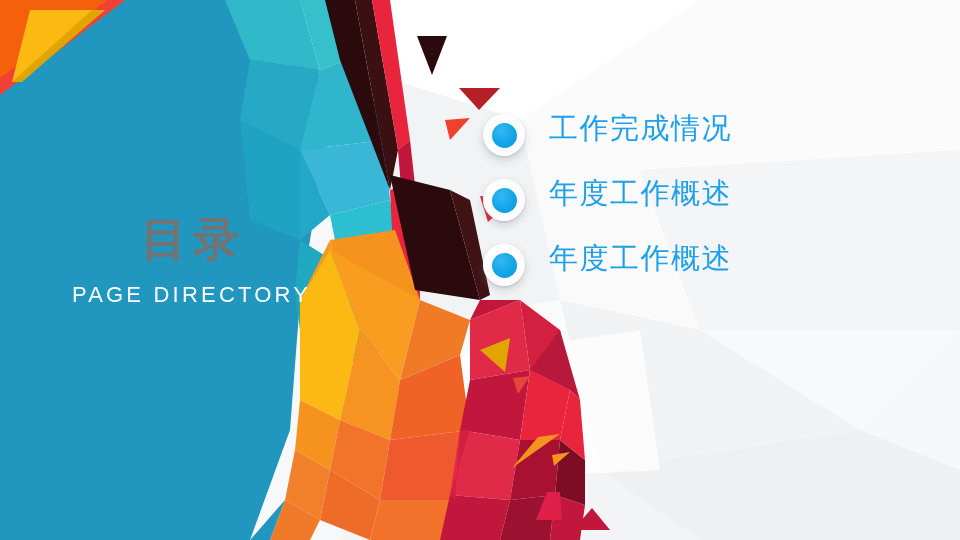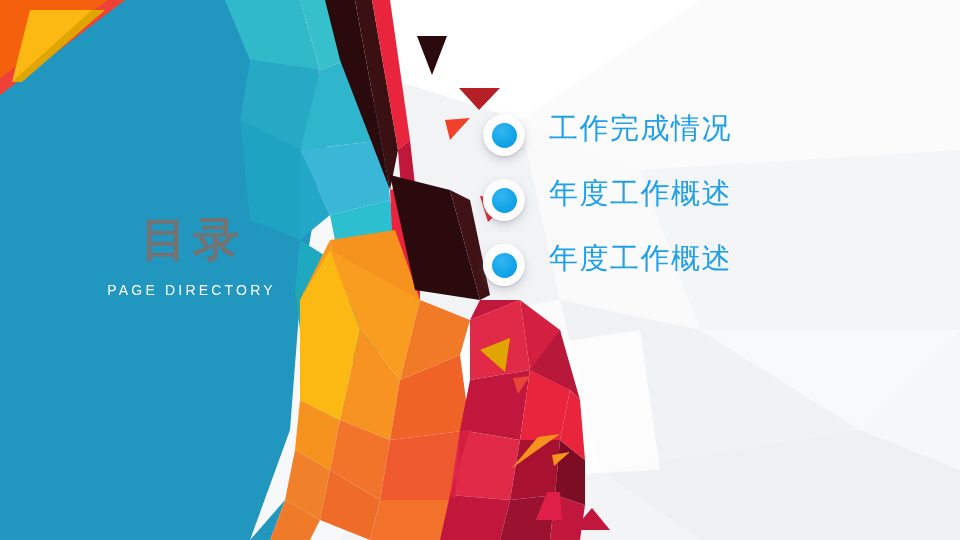--- a/index.html
+++ b/index.html
@@ -46,21 +46,21 @@
   .title-cn {
     font-size: 46px;
     font-weight: bold;
     color: #737373;
     letter-spacing: 6px;
     line-height: 1.18;
     margin: 16px 0 10px 0;
     text-indent: 6px;
   }
   .title-en {
-    font-size: 14px;
+    font-size: 22px;
     font-weight: normal;
     color: #ffffff;
     letter-spacing: 3.2px;
     line-height: 1.2;
     margin: 16px;
     text-indent: 3px;
   }
 
   
   #menu {

